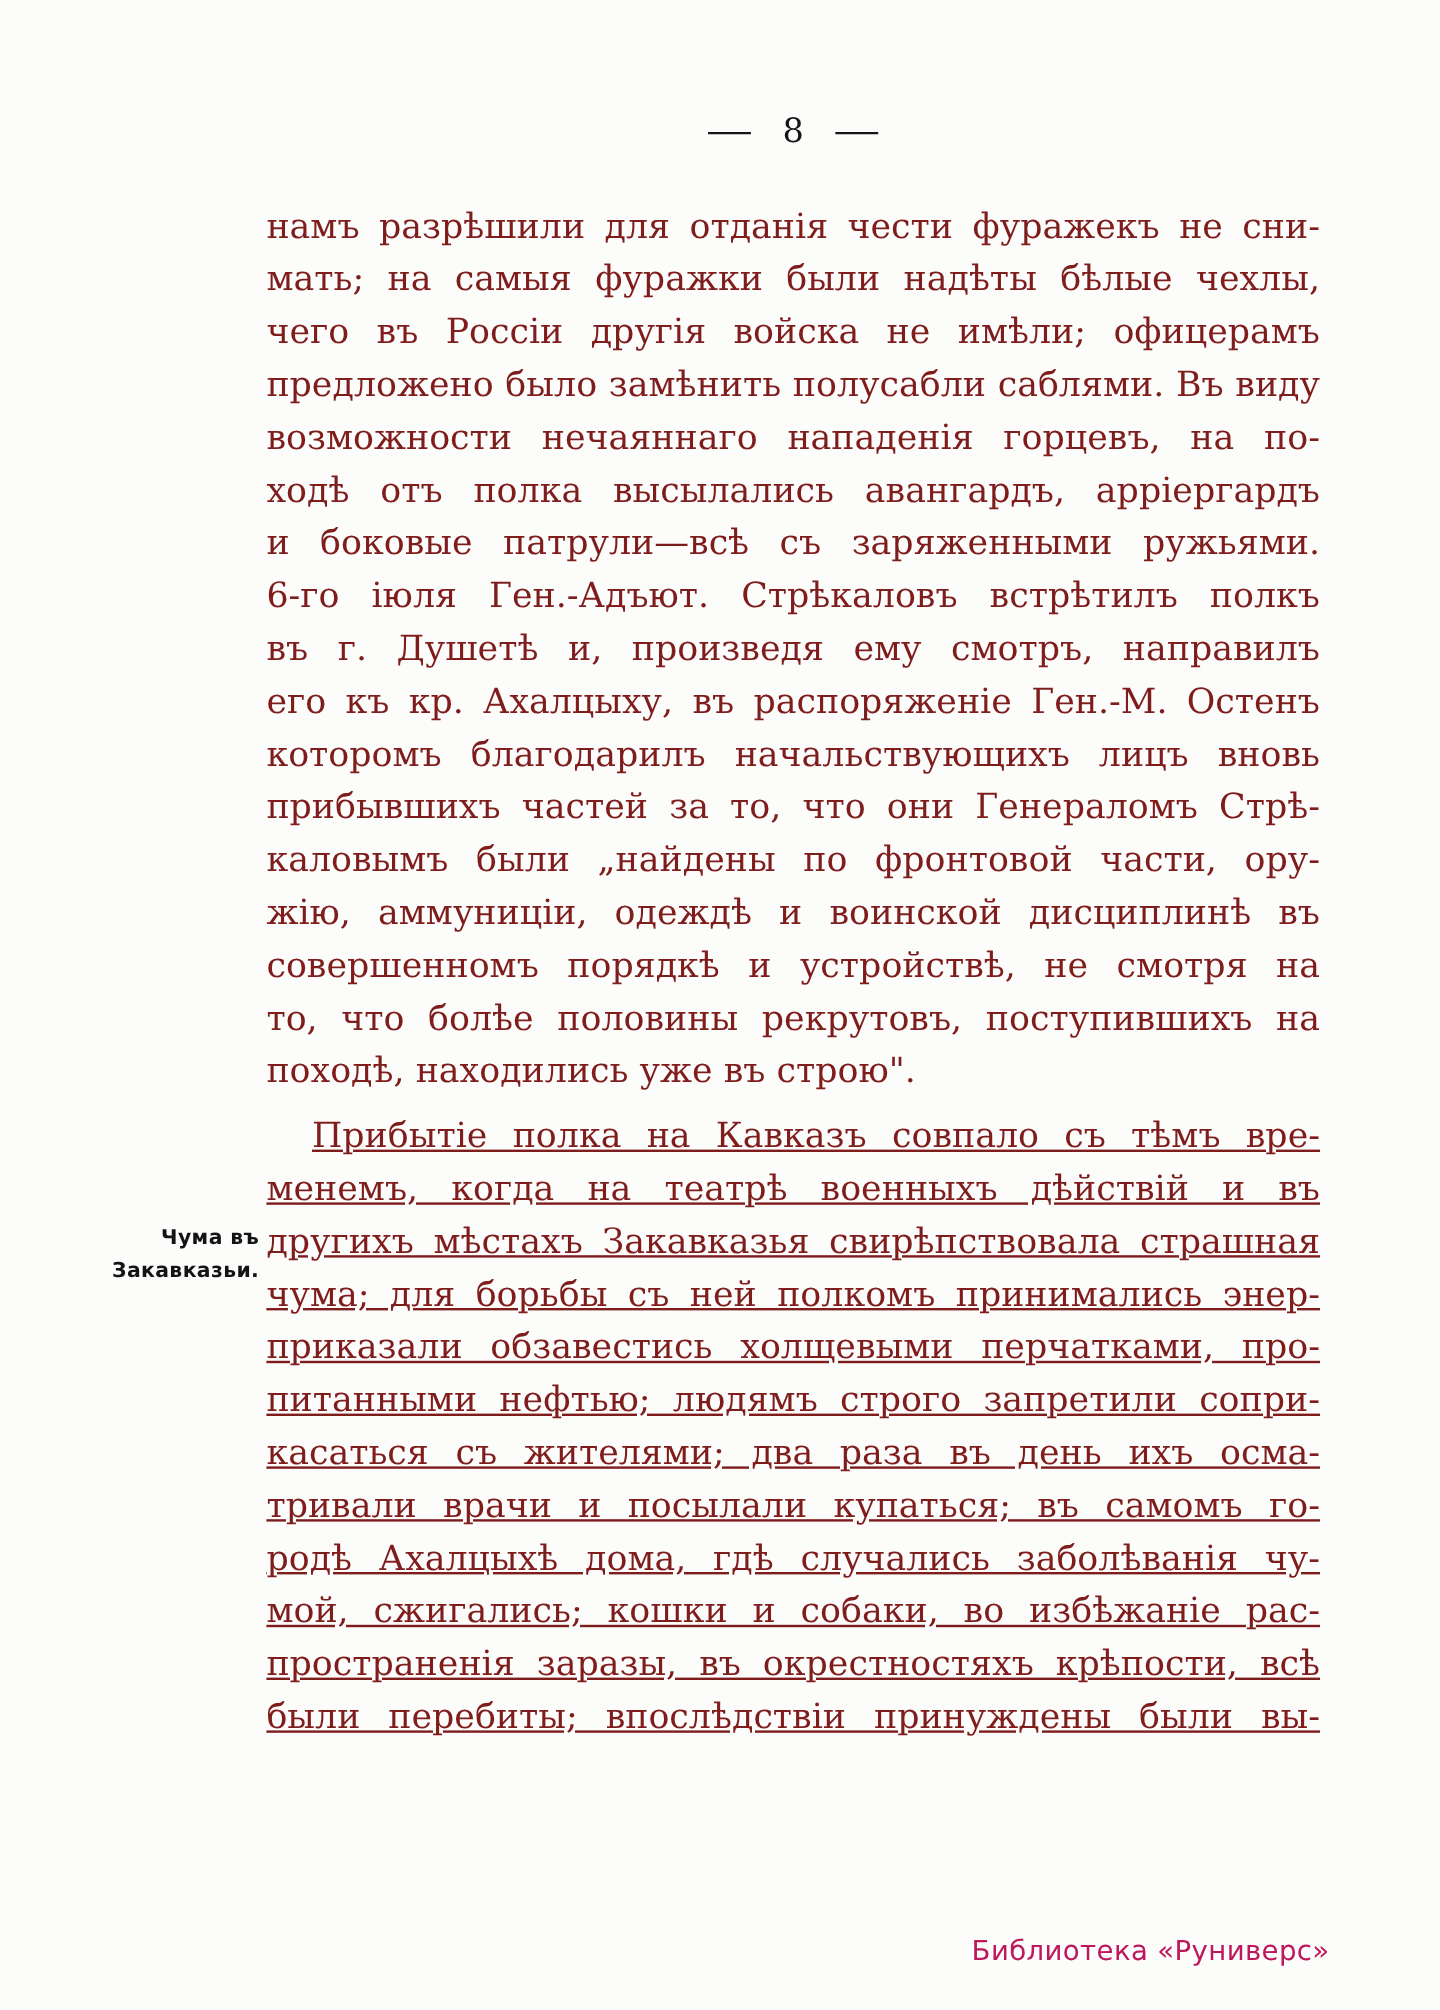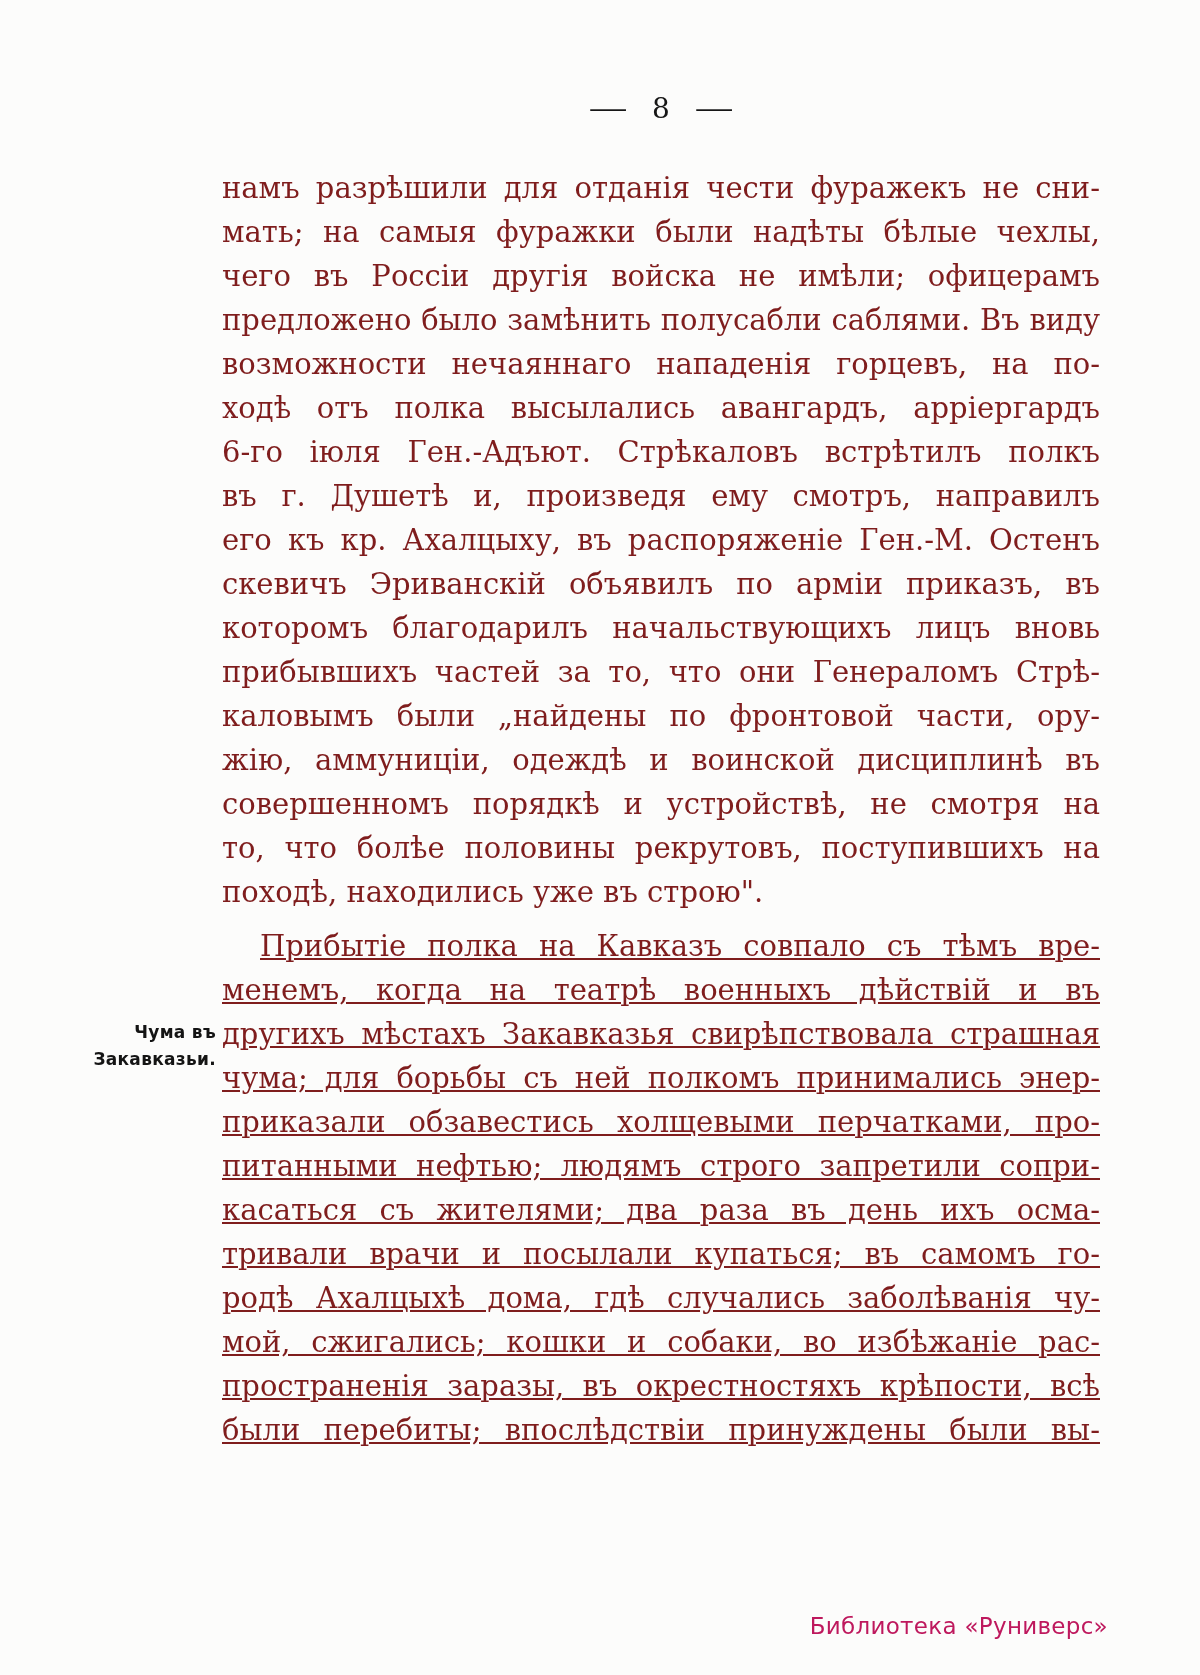--- a/index.html
+++ b/index.html
@@ -92,24 +92,24 @@
   </div>
 
   <div class="text-block">
     <div class="paragraph">
         <div class="line">намъ разрѣшили для отданія чести фуражекъ не сни-</div>
         <div class="line">мать; на самыя фуражки были надѣты бѣлые чехлы,</div>
         <div class="line">чего въ Россіи другія войска не имѣли; офицерамъ</div>
         <div class="line">предложено было замѣнить полусабли саблями. Въ виду</div>
         <div class="line">возможности нечаяннаго нападенія горцевъ, на по-</div>
         <div class="line">ходѣ отъ полка высылались авангардъ, арріергардъ</div>
+        <div class="line">и боковые патрули—всѣ съ заряженными ружьями.</div>
         <div class="line">6-го іюля Ген.-Адъют. Стрѣкаловъ встрѣтилъ полкъ</div>
         <div class="line">въ г. Душетѣ и, произведя ему смотръ, направилъ</div>
         <div class="line">его къ кр. Ахалцыху, въ распоряженіе Ген.-М. Остенъ</div>
-        <div class="line">скевичъ Эриванскій объявилъ по арміи приказъ, въ</div>
         <div class="line">которомъ благодарилъ начальствующихъ лицъ вновь</div>
         <div class="line">прибывшихъ частей за то, что они Генераломъ Стрѣ-</div>
         <div class="line">каловымъ были „найдены по фронтовой части, ору-</div>
         <div class="line">жію, аммуниціи, одеждѣ и воинской дисциплинѣ въ</div>
         <div class="line">совершенномъ порядкѣ и устройствѣ, не смотря на</div>
         <div class="line">то, что болѣе половины рекрутовъ, поступившихъ на</div>
         <div class="line no-justify">походѣ, находились уже въ строю".</div>
       </div>
     <div class="paragraph para-gap">
         <div class="line indent">Прибытіе полка на Кавказъ совпало съ тѣмъ вре-</div>

